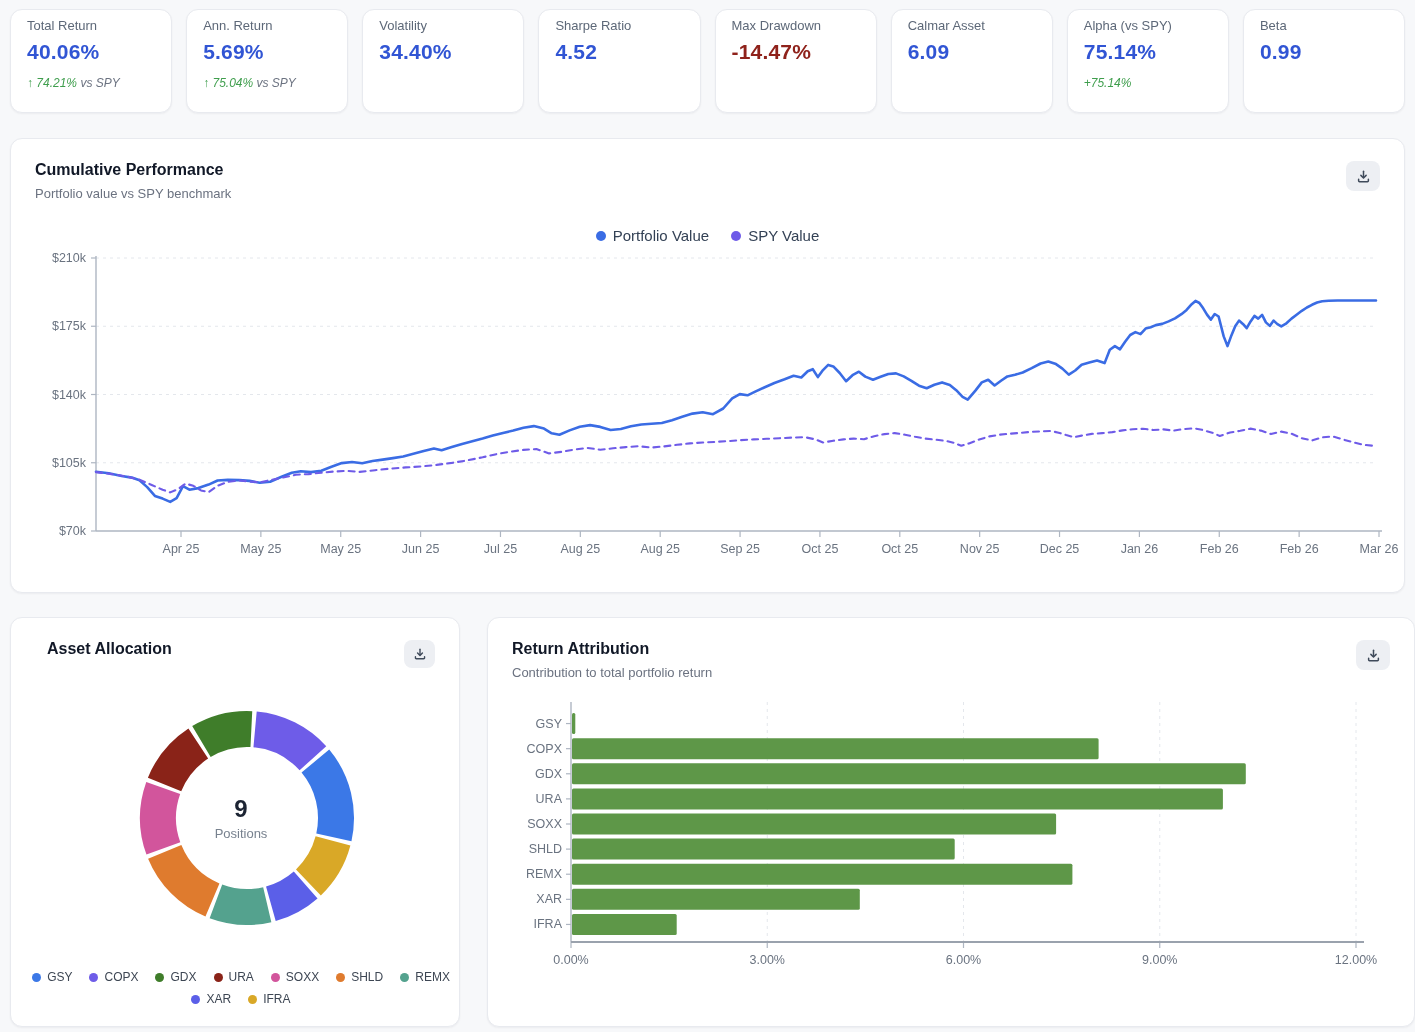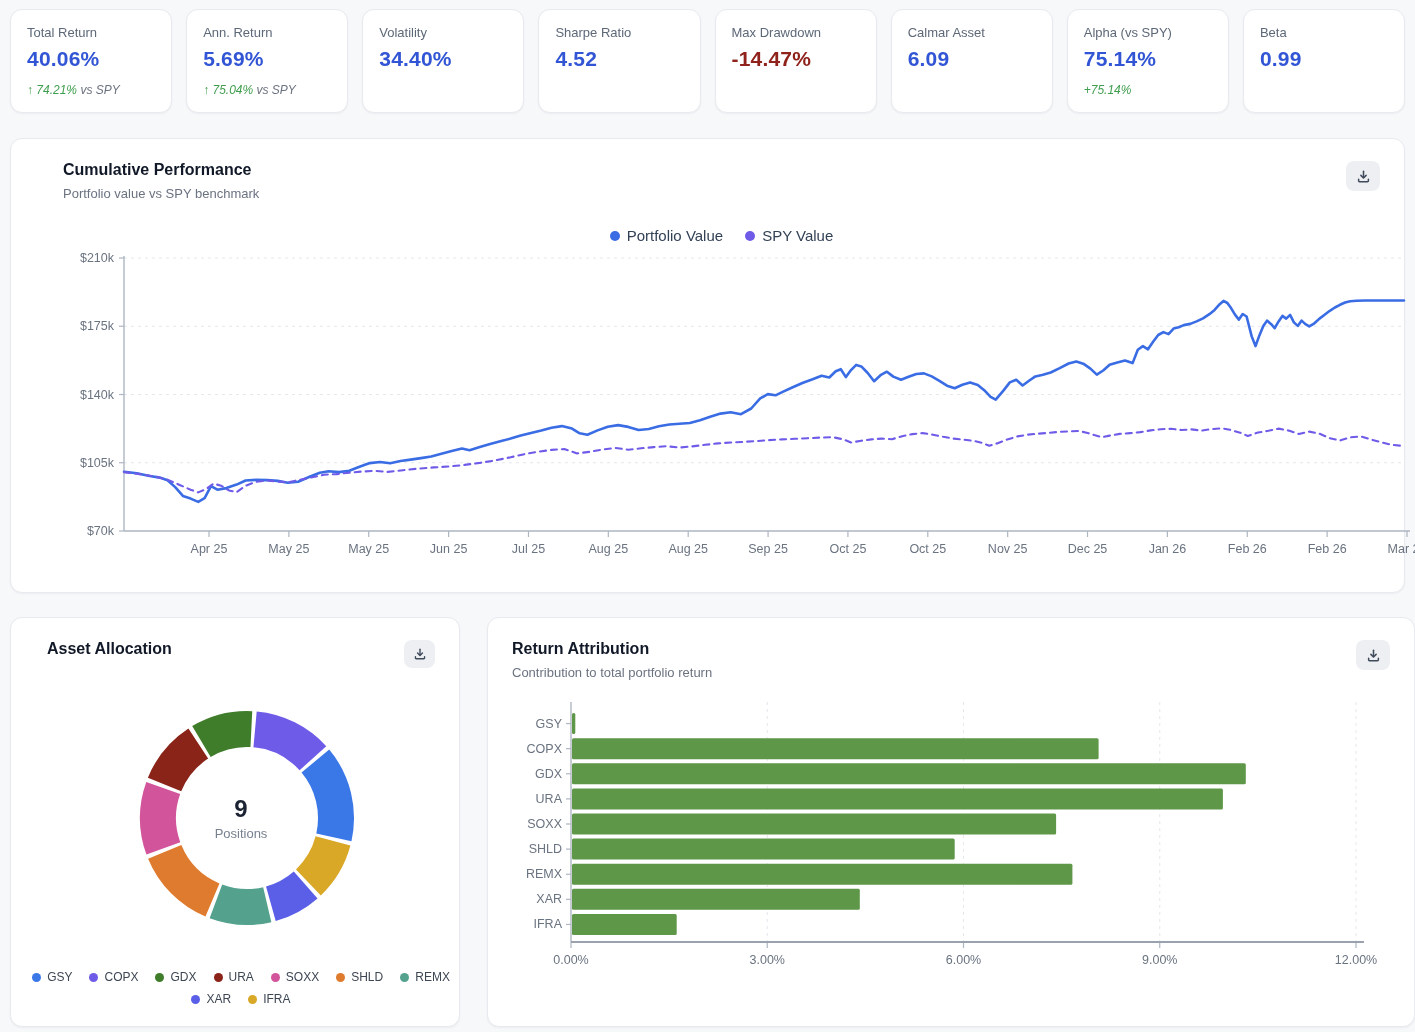--- a/index.html
+++ b/index.html
@@ -11,39 +11,39 @@
   }
   .page { padding:9px 10px; }
   .card {
     background:#ffffff;
     border:1px solid #e8eaef;
     border-radius:12px;
     box-shadow:0 1px 2px rgba(16,24,40,.05);
   }
   
   .stat-row { display:flex; gap:14px; margin-bottom:25px; }
-  .stat-card { flex:1; height:104px; padding:15px 16px; }
+  .stat-card { flex:1; height:104px; padding:8px 16px; }
   .stat-label { font-size:13px; color:#5d6878; margin-bottom:7px; }
   .stat-value { font-size:21px; font-weight:700; letter-spacing:.2px; }
   .stat-value.accent { color:#3155d4; }
   .stat-value.danger { color:#8f221b; }
   .stat-delta { font-size:12px; margin-top:12px; color:#6b7280;font-style:italic; }
   .stat-delta .up { color:#3f9e4d; }
   .stat-delta .pct { color:#3f9e4d; }
   .stat-delta .suffix { color:#6b7280; }
   
   .panel-head { display:flex; justify-content:space-between; align-items:flex-start; padding:22px 24px 0 24px; }
   .panel-title { font-size:16px; font-weight:700; color:#111827; }
   .panel-sub { font-size:13px; color:#6b7280; margin-top:7px; }
   .dl-btn {
     width:34px; height:30px; border:none; border-radius:8px;
     background:#edeff3; display:flex; align-items:center; justify-content:center;
     cursor:pointer; color:#3f4a5a;
   }
-  .perf-card { height:455px; margin-bottom:24px; position:relative;padding-left:28px; }
+  .perf-card { height:455px; margin-bottom:24px; position:relative; }
   .legend { display:flex; justify-content:center; gap:22px; margin-top:26px; }
   .legend-item { display:flex; align-items:center; gap:7px; font-size:15px; color:#334155; cursor:pointer; }
   .legend-dot { width:10px; height:10px; border-radius:50%; }
   .bottom-row { display:flex; gap:27px; }
   .alloc-card { width:450px; height:410px; position:relative;padding-left:12px; }
   .attr-card { flex:1; height:410px; }
   .donut-wrap { position:relative; }
   .donut-center { position:absolute; left:0; right:0; top:150px; transform:translateY(-50%); text-align:center; pointer-events:none; }
   .donut-count { font-size:24px; font-weight:700; color:#1c2433; }
   .donut-caption { font-size:13px; color:#78828f; margin-top:3px; }

